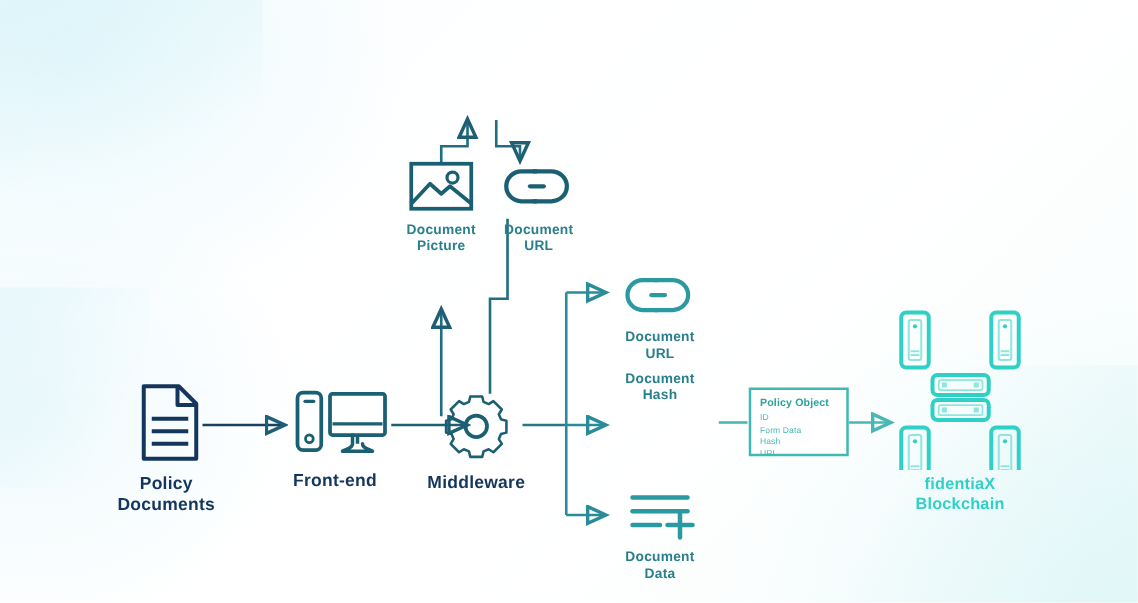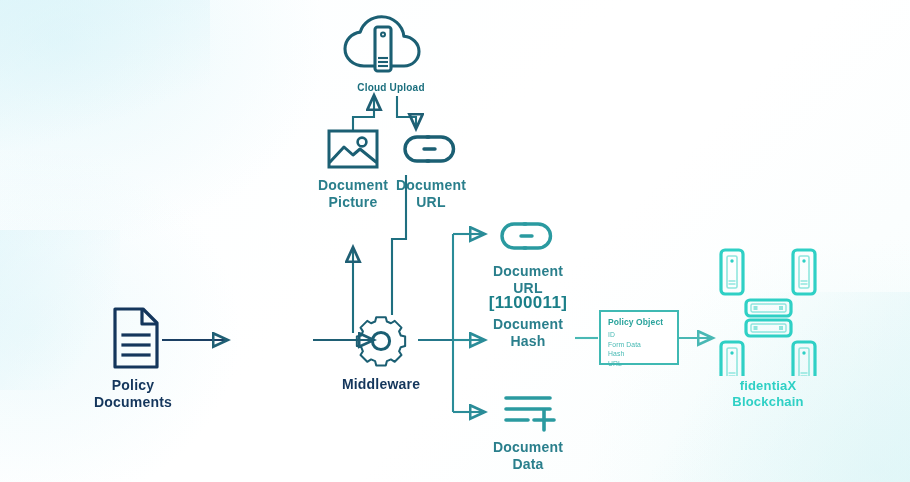--- a/index.html
+++ b/index.html
@@ -28,21 +28,21 @@
 
   svg.lay{position:absolute;left:0;top:0;width:910px;height:482px;}
 
   .node{position:absolute;text-align:center;}
   .lbl{
     font-weight:bold;letter-spacing:.2px;line-height:1.22;
     white-space:pre-line;
   }
   .lbl-dark{color:#14365c;font-size:14px;}
   .lbl-teal{color:#1b6f7e;font-size:10px;}
-  .lbl-teal-sm{color:#2a7f8c;font-size:14px;}
+  .lbl-teal-sm{color:#2a7f8c;font-size:11px;}
   .lbl-bright{color:#2fd0c5;font-size:13px;}
   .hash{
     color:#1b7f88;font-weight:bold;font-size:17px;line-height:1.12;
     letter-spacing:.3px;white-space:pre-line;
   }
   #policy-object-box{
     position:absolute;
     border:2px solid #3fb9b3;
     background:#ffffff;
     box-sizing:border-box;
@@ -109,48 +109,47 @@
     <svg width="100" height="68" viewBox="0 0 100 68">
       <path d="M32,4 L60,4 L74,18 L74,62 L32,62 Z" fill="none" stroke="#14365c" stroke-width="3.2" stroke-linejoin="round"></path>
       <path d="M59,4 L59,19 L74,19" fill="none" stroke="#14365c" stroke-width="3.2" stroke-linejoin="round"></path>
       <line x1="40" y1="30" x2="66" y2="30" stroke="#14365c" stroke-width="3.2" stroke-linecap="square"></line>
       <line x1="40" y1="40" x2="66" y2="40" stroke="#14365c" stroke-width="3.2" stroke-linecap="square"></line>
       <line x1="40" y1="50" x2="66" y2="50" stroke="#14365c" stroke-width="3.2" stroke-linecap="square"></line>
     </svg>
     <div class="lbl lbl-dark">Policy Documents</div>
   </div>
 
+  <div class="node" id="n-front-end" style="left:222px;top:305px;width:92px;">
+    <svg width="92" height="66" viewBox="0 0 92 66">
+      <rect x="16" y="9" width="19" height="46" rx="4.5" ry="4.5" fill="none" stroke="#1b5f73" stroke-width="3"></rect>
+      <line x1="22" y1="16" x2="29" y2="16" stroke="#1b5f73" stroke-width="2.6" stroke-linecap="round"></line>
+      <circle cx="25.5" cy="46" r="3.1" fill="none" stroke="#1b5f73" stroke-width="2.2"></circle>
+      <rect x="42" y="10" width="44" height="33" rx="2" ry="2" fill="none" stroke="#1b5f73" stroke-width="3"></rect>
+      <line x1="44" y1="34" x2="84" y2="34" stroke="#1b5f73" stroke-width="2.6"></line>
+      <path d="M60,43 L60,50 M52,56 L76,56 M60,50 C60,54 55,54 52,56 M68,50 C68,54 73,54 76,56" fill="none" stroke="#1b5f73" stroke-width="2.8" stroke-linecap="round" stroke-linejoin="round"></path>
+      <path d="M64,43 L64,50" fill="none" stroke="#1b5f73" stroke-width="2.8"></path>
+    </svg>
+    <div class="lbl lbl-dark">Front-end</div>
+  </div>
 
   <div class="node" id="n-middleware" style="left:335px;top:312px;width:92px;">
     <svg width="92" height="60" viewBox="0 0 92 60">
       <g transform="translate(46,29)">
         <path d="M-7,-27 L7,-27 L8.6,-20.6 L14.6,-18.1 L20.2,-21.6 L30.1,-11.7 L26.6,-6.1 L29.1,-0.1
                  L35.5,1.5 L35.5,15.5 L29.1,17.1 L26.6,23.1 L30.1,28.7 L20.2,38.6 L14.6,35.1 L8.6,37.6
                  L7,44 L-7,44 L-8.6,37.6 L-14.6,35.1 L-20.2,38.6 L-30.1,28.7 L-26.6,23.1 L-29.1,17.1
                  L-35.5,15.5 L-35.5,1.5 L-29.1,-0.1 L-26.6,-6.1 L-30.1,-11.7 L-20.2,-21.6 L-14.6,-18.1
                  L-8.6,-20.6 Z" fill="none" stroke="#1b5f73" stroke-width="3" stroke-linejoin="round" transform="scale(0.68) translate(0,-8)"></path>
         <circle cx="0" cy="0" r="8.6" fill="none" stroke="#1b5f73" stroke-width="3"></circle>
       </g>
     </svg>
     <div class="lbl lbl-dark">Middleware</div>
   </div>
 
-  <div class="node" id="n-cloud-upload" style="left:331px;top:14px;width:120px;">
-    <svg width="120" height="62" viewBox="0 0 120 62">
-      <path d="M33,52 C22,52 14,44.2 14,34.8 C14,26.2 20.6,19.2 29.2,18.1
-               C32,9.2 40.5,2.8 50.6,2.8 C62.2,2.8 71.7,11.3 72.9,22.3
-               C81.5,22.9 88,29.6 88,37.5 C88,45.5 81.3,52 73,52 Z" fill="none" stroke="#1b5f73" stroke-width="3.1" stroke-linejoin="round"></path>
-      <rect x="44" y="13" width="16" height="44" rx="2.6" ry="2.6" fill="#ffffff" stroke="#1b5f73" stroke-width="3.1"></rect>
-      <circle cx="52" cy="20.5" r="2" fill="none" stroke="#1b5f73" stroke-width="2"></circle>
-      <line x1="47" y1="44" x2="57" y2="44" stroke="#1b5f73" stroke-width="2.1"></line>
-      <line x1="47" y1="48" x2="57" y2="48" stroke="#1b5f73" stroke-width="2.1"></line>
-      <line x1="47" y1="52" x2="57" y2="52" stroke="#1b5f73" stroke-width="2.1"></line>
-    </svg>
-    <div class="lbl lbl-teal" style="margin-top:2px;">Cloud Upload</div>
-  </div>
 
   <div class="node" id="n-document-picture" style="left:313px;top:128px;width:80px;">
     <svg width="80" height="42" viewBox="0 0 80 42">
       <rect x="16" y="3" width="48" height="36" fill="none" stroke="#1b5f73" stroke-width="3"></rect>
       <circle cx="49" cy="14" r="4.4" fill="none" stroke="#1b5f73" stroke-width="2.6"></circle>
       <path d="M17,34 L31,19 L40,27 L47,21 L63,34" fill="none" stroke="#1b5f73" stroke-width="3" stroke-linejoin="round" stroke-linecap="round"></path>
     </svg>
     <div class="lbl lbl-teal-sm" style="margin-top:3px;">Document
 Picture</div>
   </div>
@@ -169,21 +168,20 @@
     <svg width="80" height="40" viewBox="0 0 80 40">
       <path d="M38,8 L26,8 C19.4,8 14,13.4 14,20 C14,26.6 19.4,32 26,32 L38,32" fill="none" stroke="#2a9aa0" stroke-width="3.4" stroke-linecap="round"></path>
       <path d="M36,8 L50,8 C57,8 62.5,13.4 62.5,20 C62.5,26.6 57,32 50,32 L36,32" fill="none" stroke="#2a9aa0" stroke-width="3.4" stroke-linecap="round"></path>
       <line x1="33" y1="20" x2="44" y2="20" stroke="#2a9aa0" stroke-width="3.4" stroke-linecap="round"></line>
     </svg>
     <div class="lbl lbl-teal-sm" style="margin-top:3px;">Document
 URL</div>
   </div>
 
   <div class="node" id="n-document-hash" style="left:478px;top:293px;width:100px;">
-    <div class="hash">[1100011]</div>
     <div class="lbl lbl-teal-sm" style="margin-top:4px;">Document
 Hash</div>
   </div>
 
   <div class="node" id="n-document-data" style="left:488px;top:392px;width:80px;">
     <svg width="80" height="40" viewBox="0 0 80 40">
       <line x1="18" y1="6" x2="62" y2="6" stroke="#2a9aa0" stroke-width="3.6" stroke-linecap="round"></line>
       <line x1="18" y1="17" x2="62" y2="17" stroke="#2a9aa0" stroke-width="3.6" stroke-linecap="round"></line>
       <line x1="18" y1="28" x2="40" y2="28" stroke="#2a9aa0" stroke-width="3.6" stroke-linecap="round"></line>
       <line x1="46" y1="28" x2="66" y2="28" stroke="#2a9aa0" stroke-width="3.6" stroke-linecap="round"></line>

